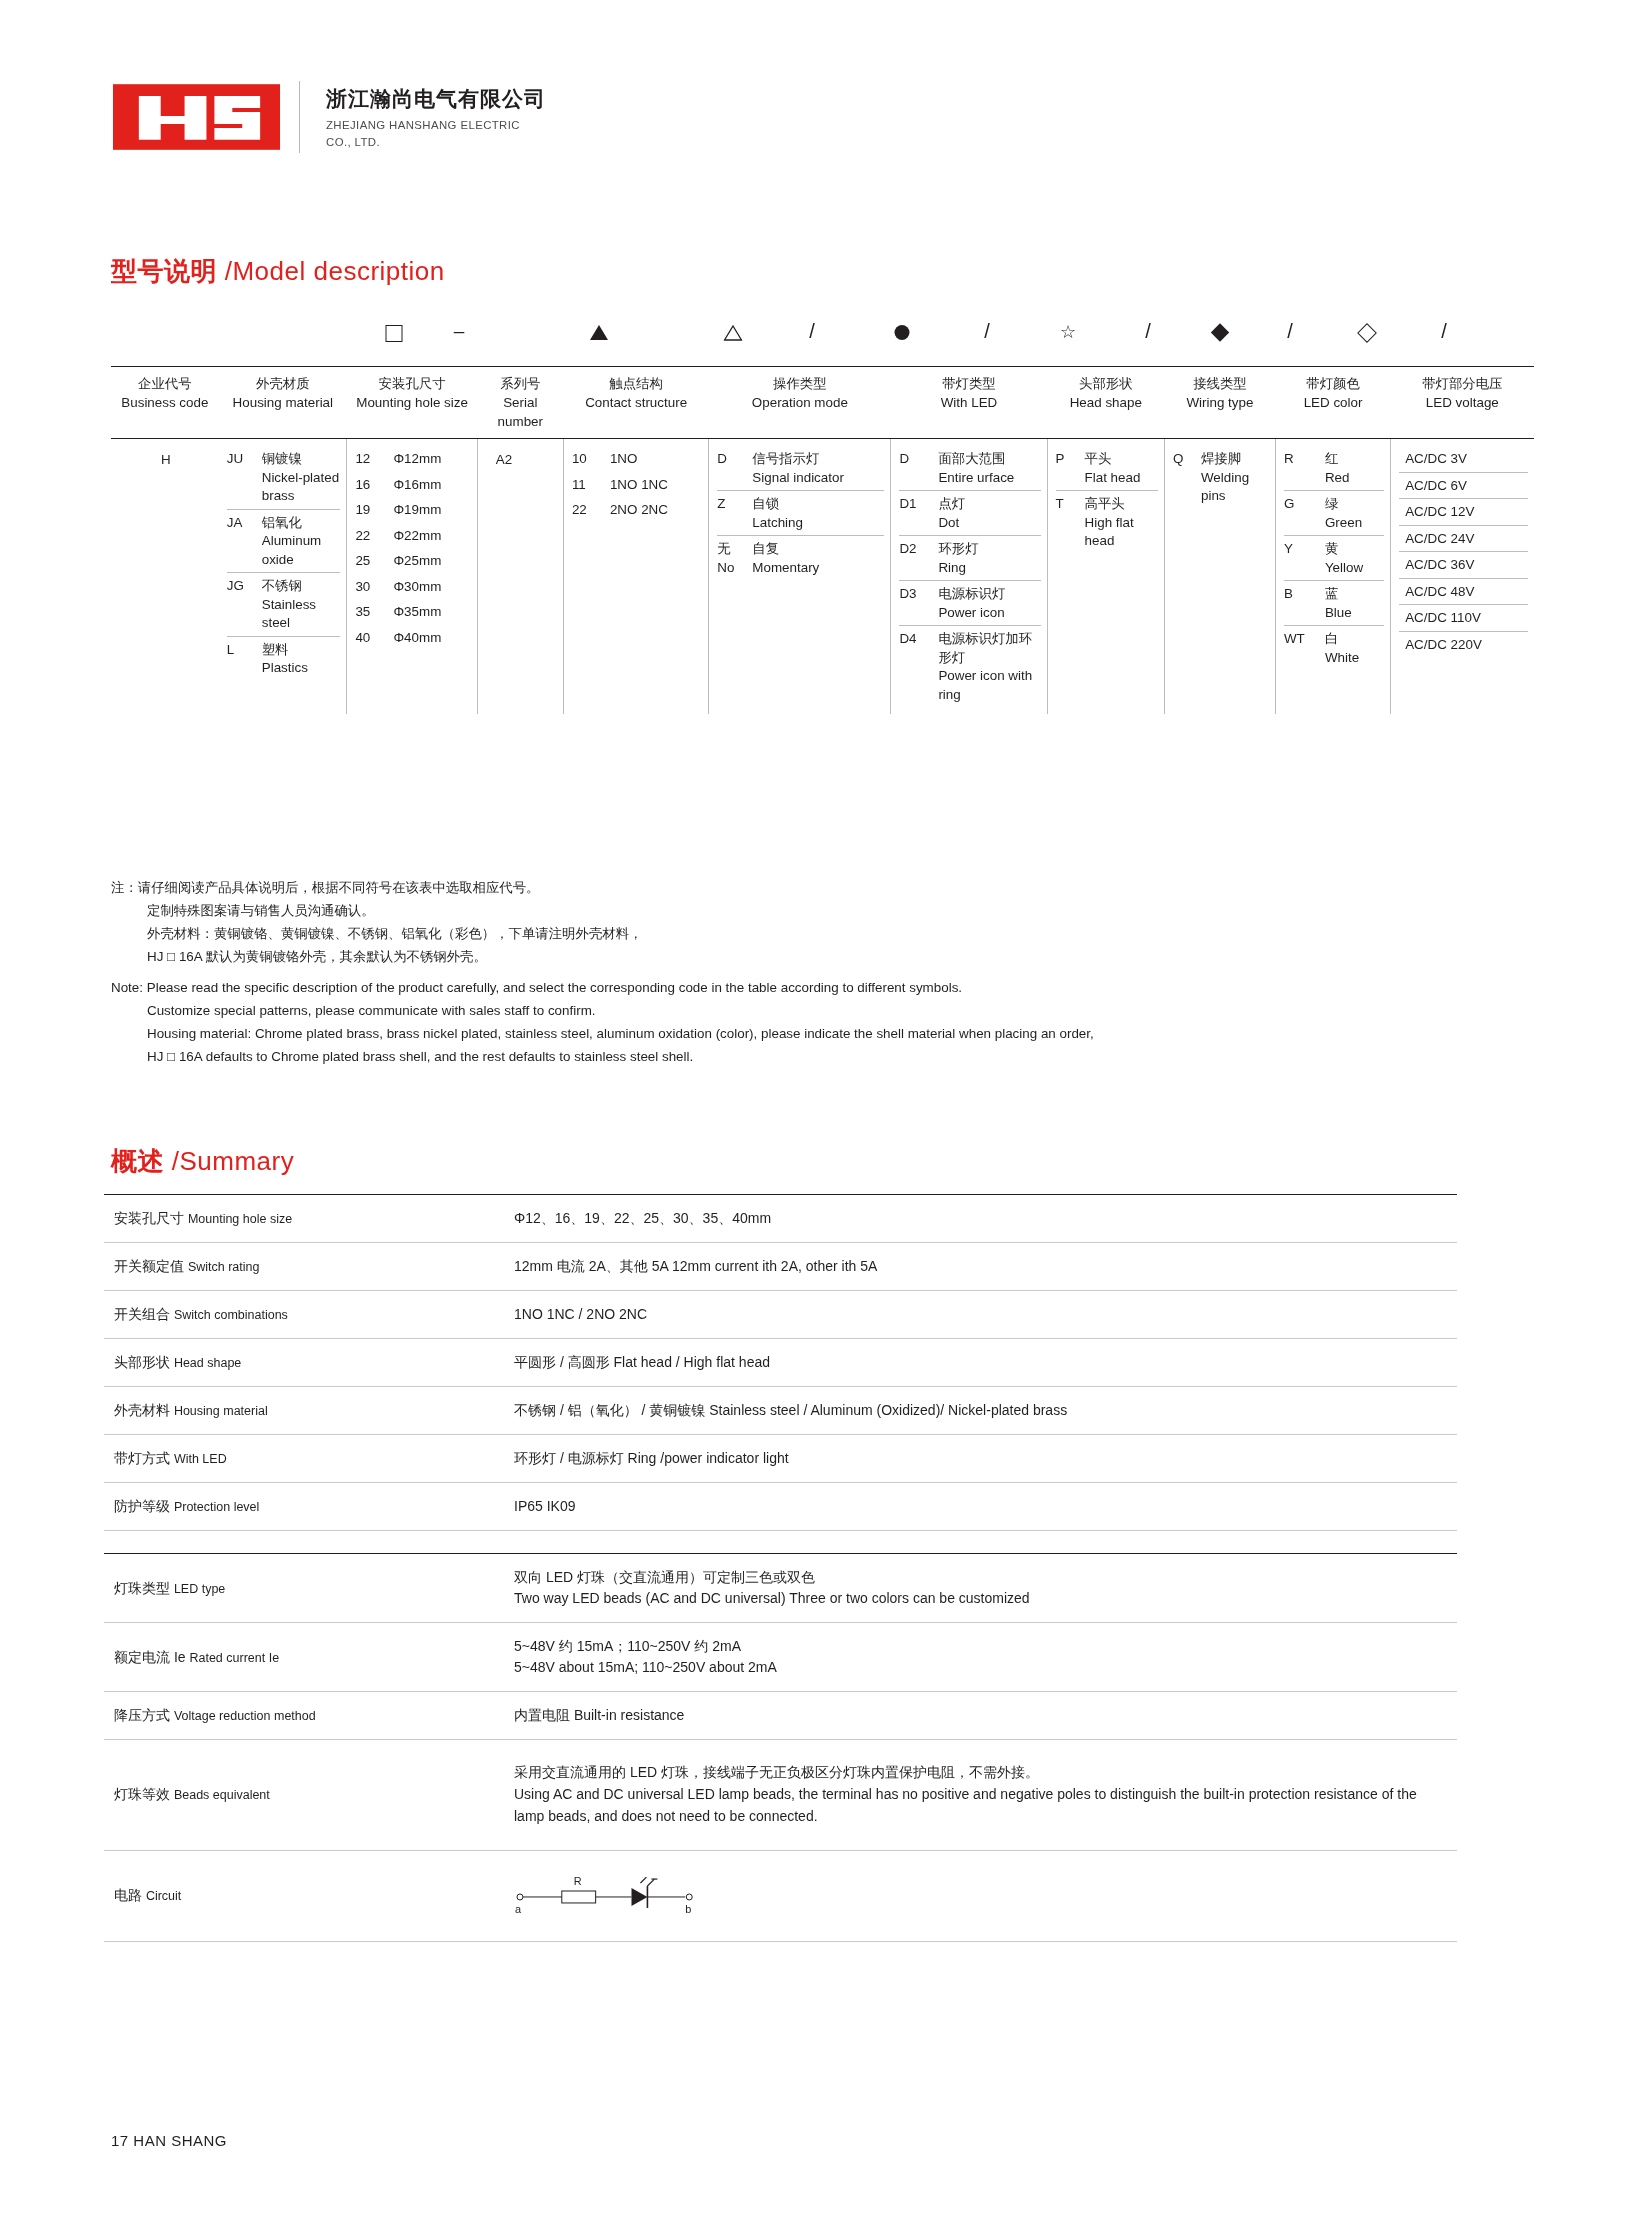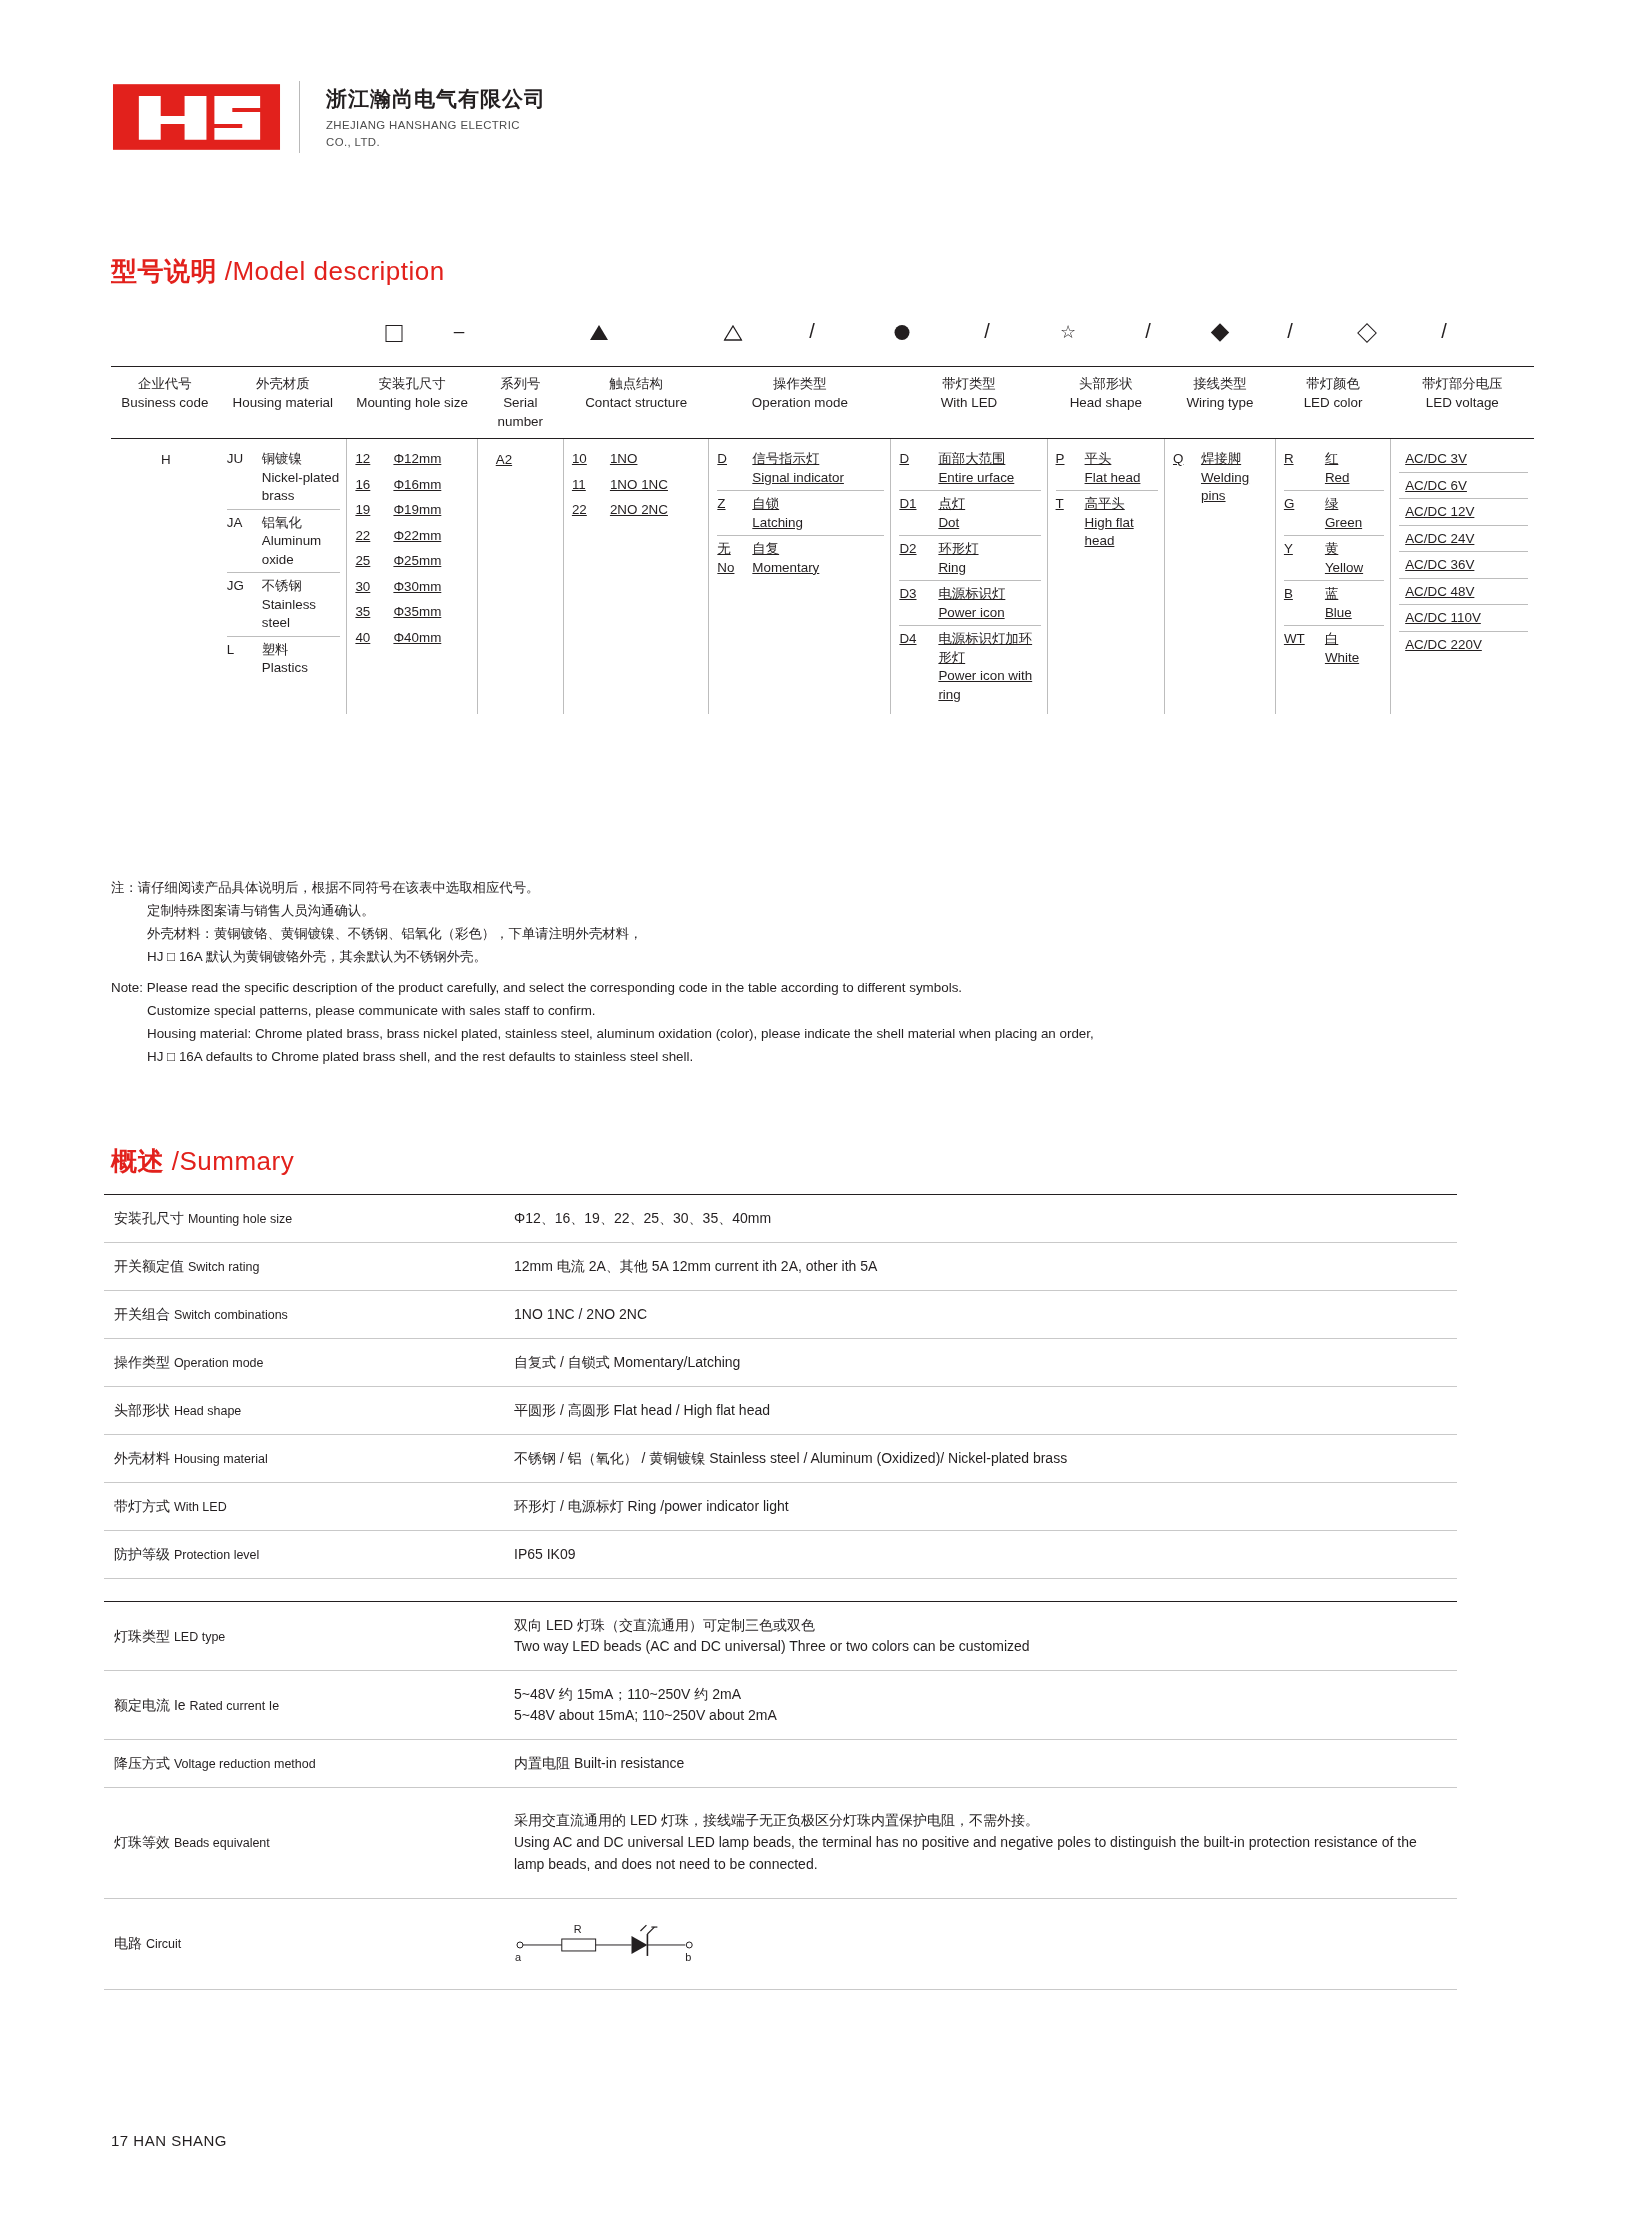--- a/index.html
+++ b/index.html
@@ -162,21 +162,21 @@
   .sub .v .cn { display: block; }
   .sub .v .en { display: block; }
 
   .plain-line {
     padding: 4px 0 3px 0;
     line-height: 1.38;
     display: flex;
   }
   .plain-line .k { flex: 0 0 auto; padding-right: 10px; white-space: nowrap; }
 
-  .col-sep { border-left: 0.8px solid #bdbdbd; text-decoration: underline; }
+  .col-sep { border-left: 0.8px solid #bdbdbd; }
 
   
   .notes {
     position: absolute;
     left: 111px;
     top: 876px;
     width: 1473px;
     font-size: 13.4px;
     line-height: 1.72;
     color: #231f20;
@@ -596,24 +596,20 @@
       </tr>
       <tr>
         <td class="label"><span>开关额定值 </span><span class="sm">Switch rating</span></td>
         <td class="value">12mm 电流 2A、其他 5A 12mm current ith 2A, other ith 5A</td>
       </tr>
       <tr>
         <td class="label"><span>开关组合 </span><span class="sm">Switch combinations</span></td>
         <td class="value">1NO  1NC / 2NO  2NC</td>
       </tr>
       <tr>
-        <td class="label"><span>操作类型 </span><span class="sm">Operation mode</span></td>
-        <td class="value">自复式 / 自锁式 Momentary/Latching</td>
-      </tr>
-      <tr>
         <td class="label"><span>头部形状 </span><span class="sm">Head shape</span></td>
         <td class="value">平圆形 / 高圆形 Flat head / High flat head</td>
       </tr>
       <tr>
         <td class="label"><span>外壳材料 </span><span class="sm">Housing material</span></td>
         <td class="value">不锈钢 / 铝（氧化） / 黄铜镀镍  Stainless steel / Aluminum (Oxidized)/ Nickel-plated brass</td>
       </tr>
       <tr>
         <td class="label"><span>带灯方式 </span><span class="sm">With LED</span></td>
         <td class="value">环形灯 / 电源标灯 Ring /power indicator light</td>

